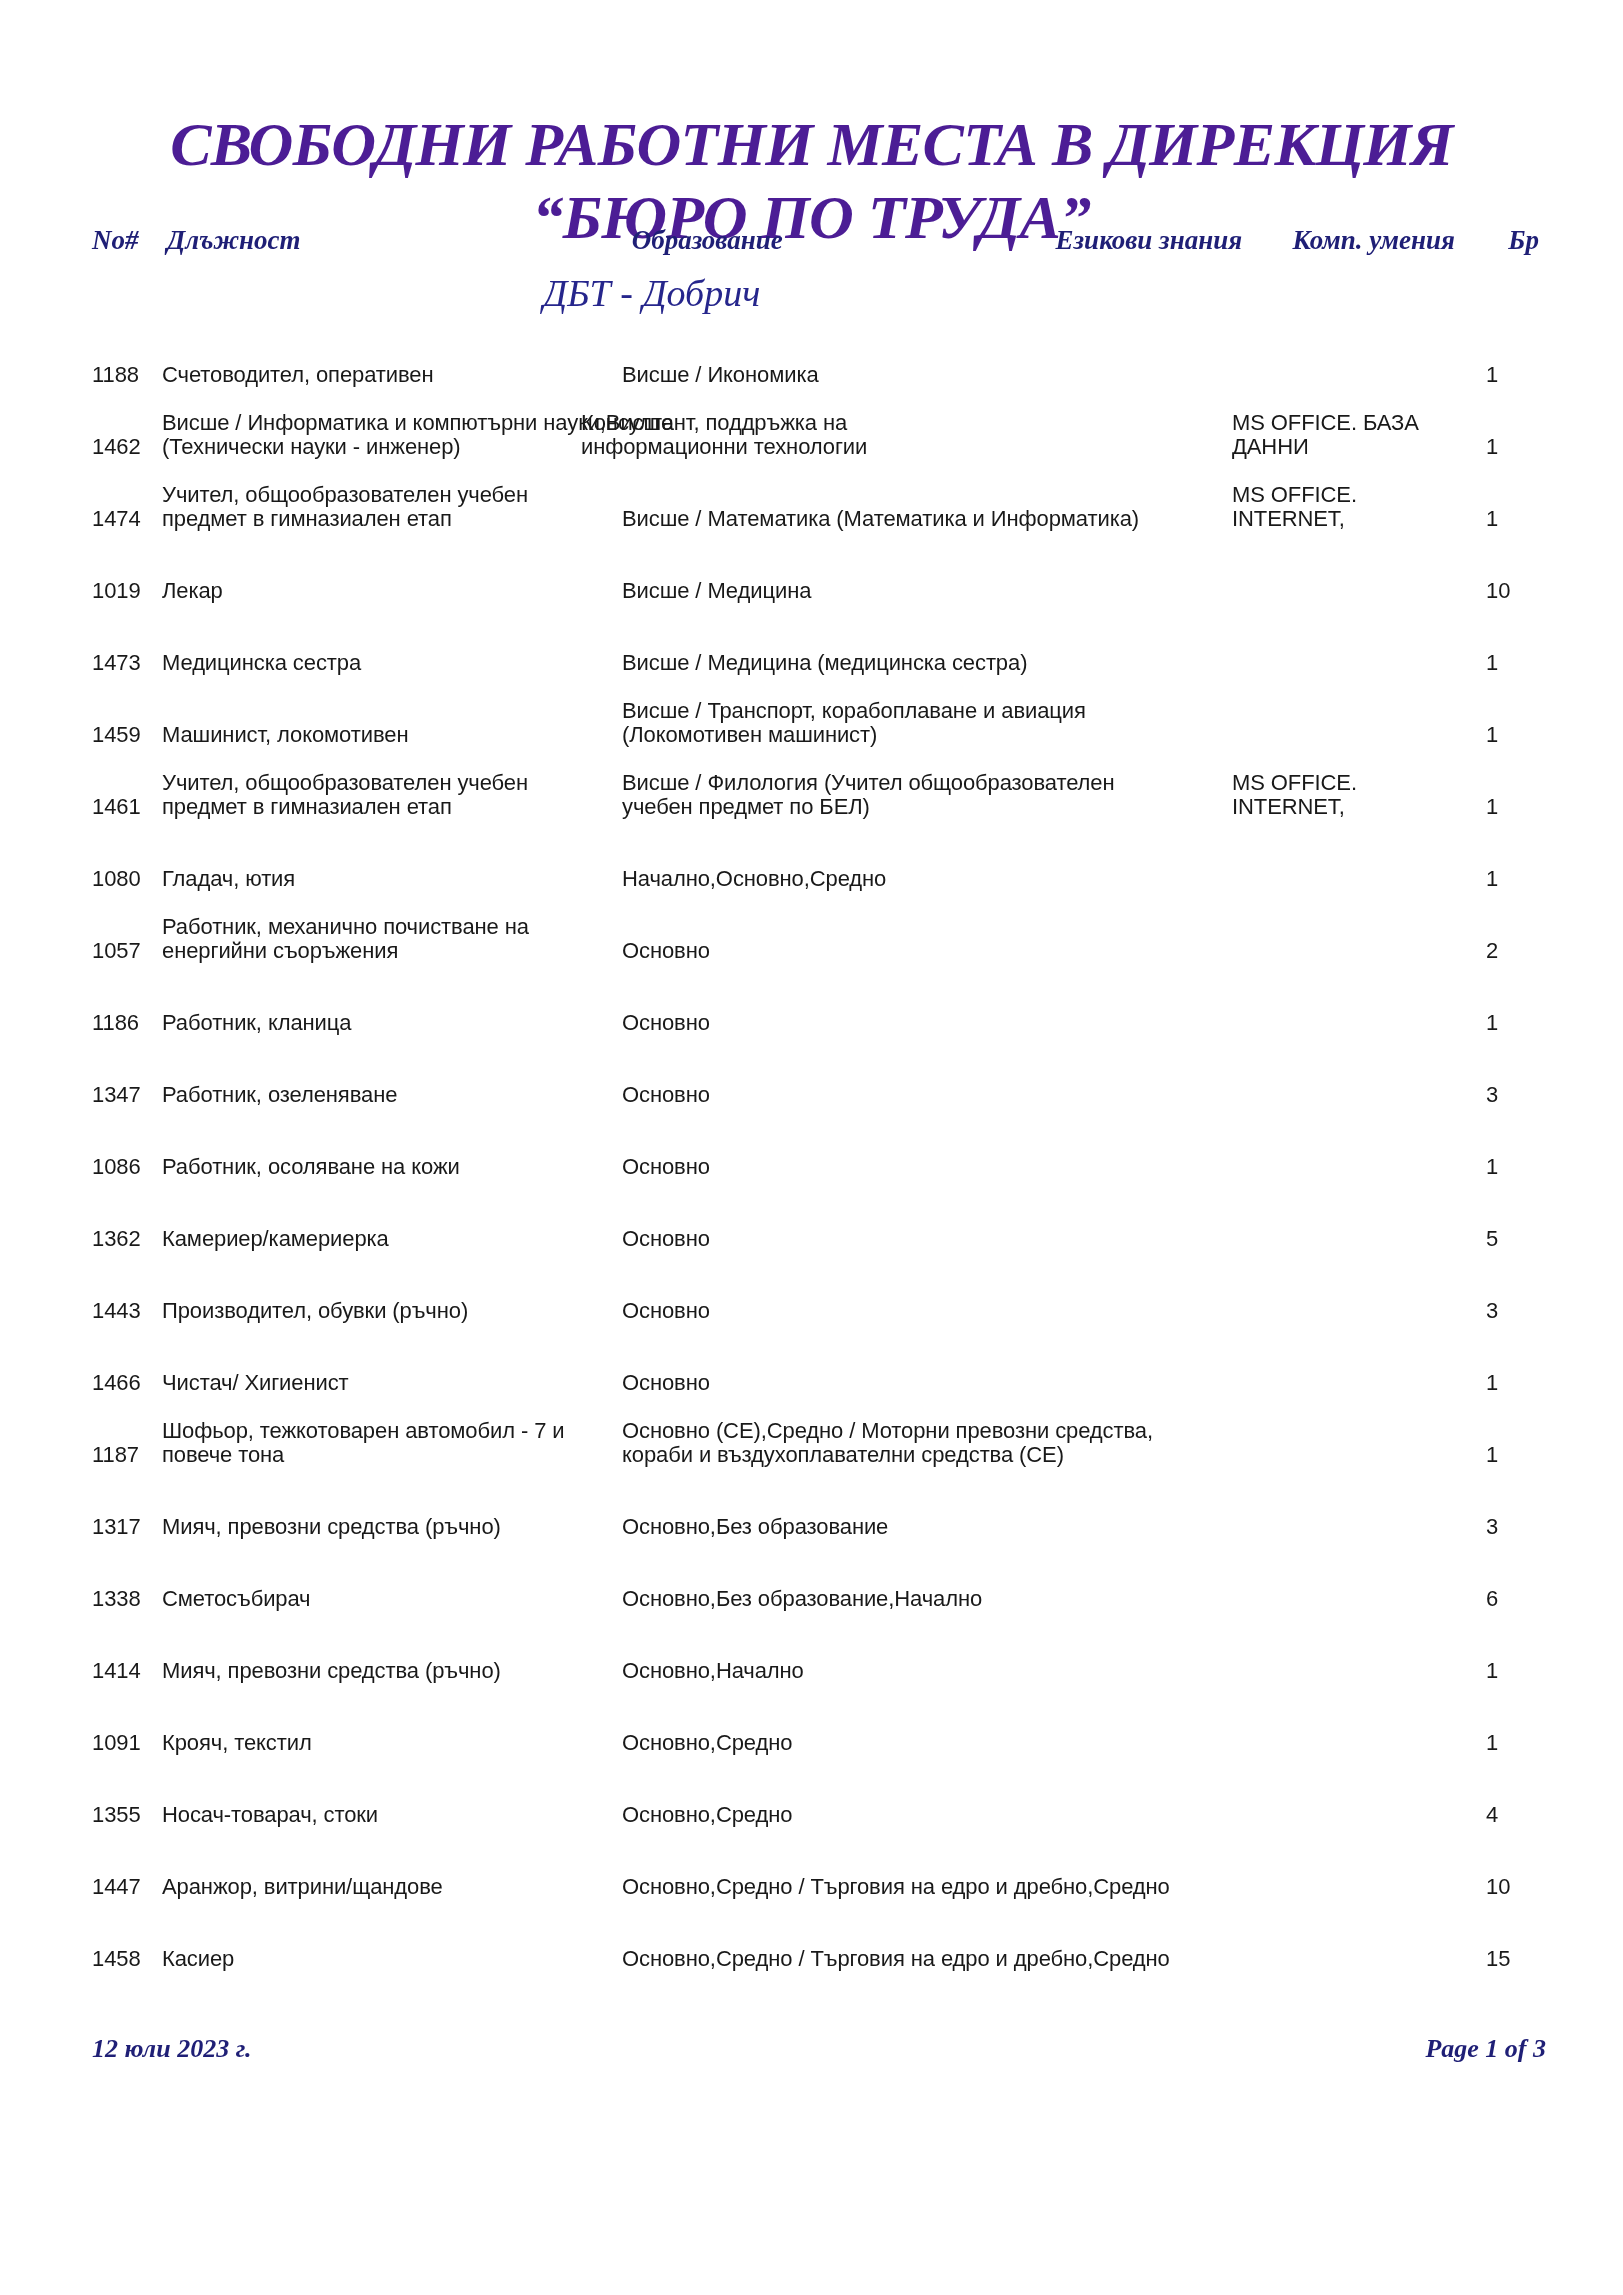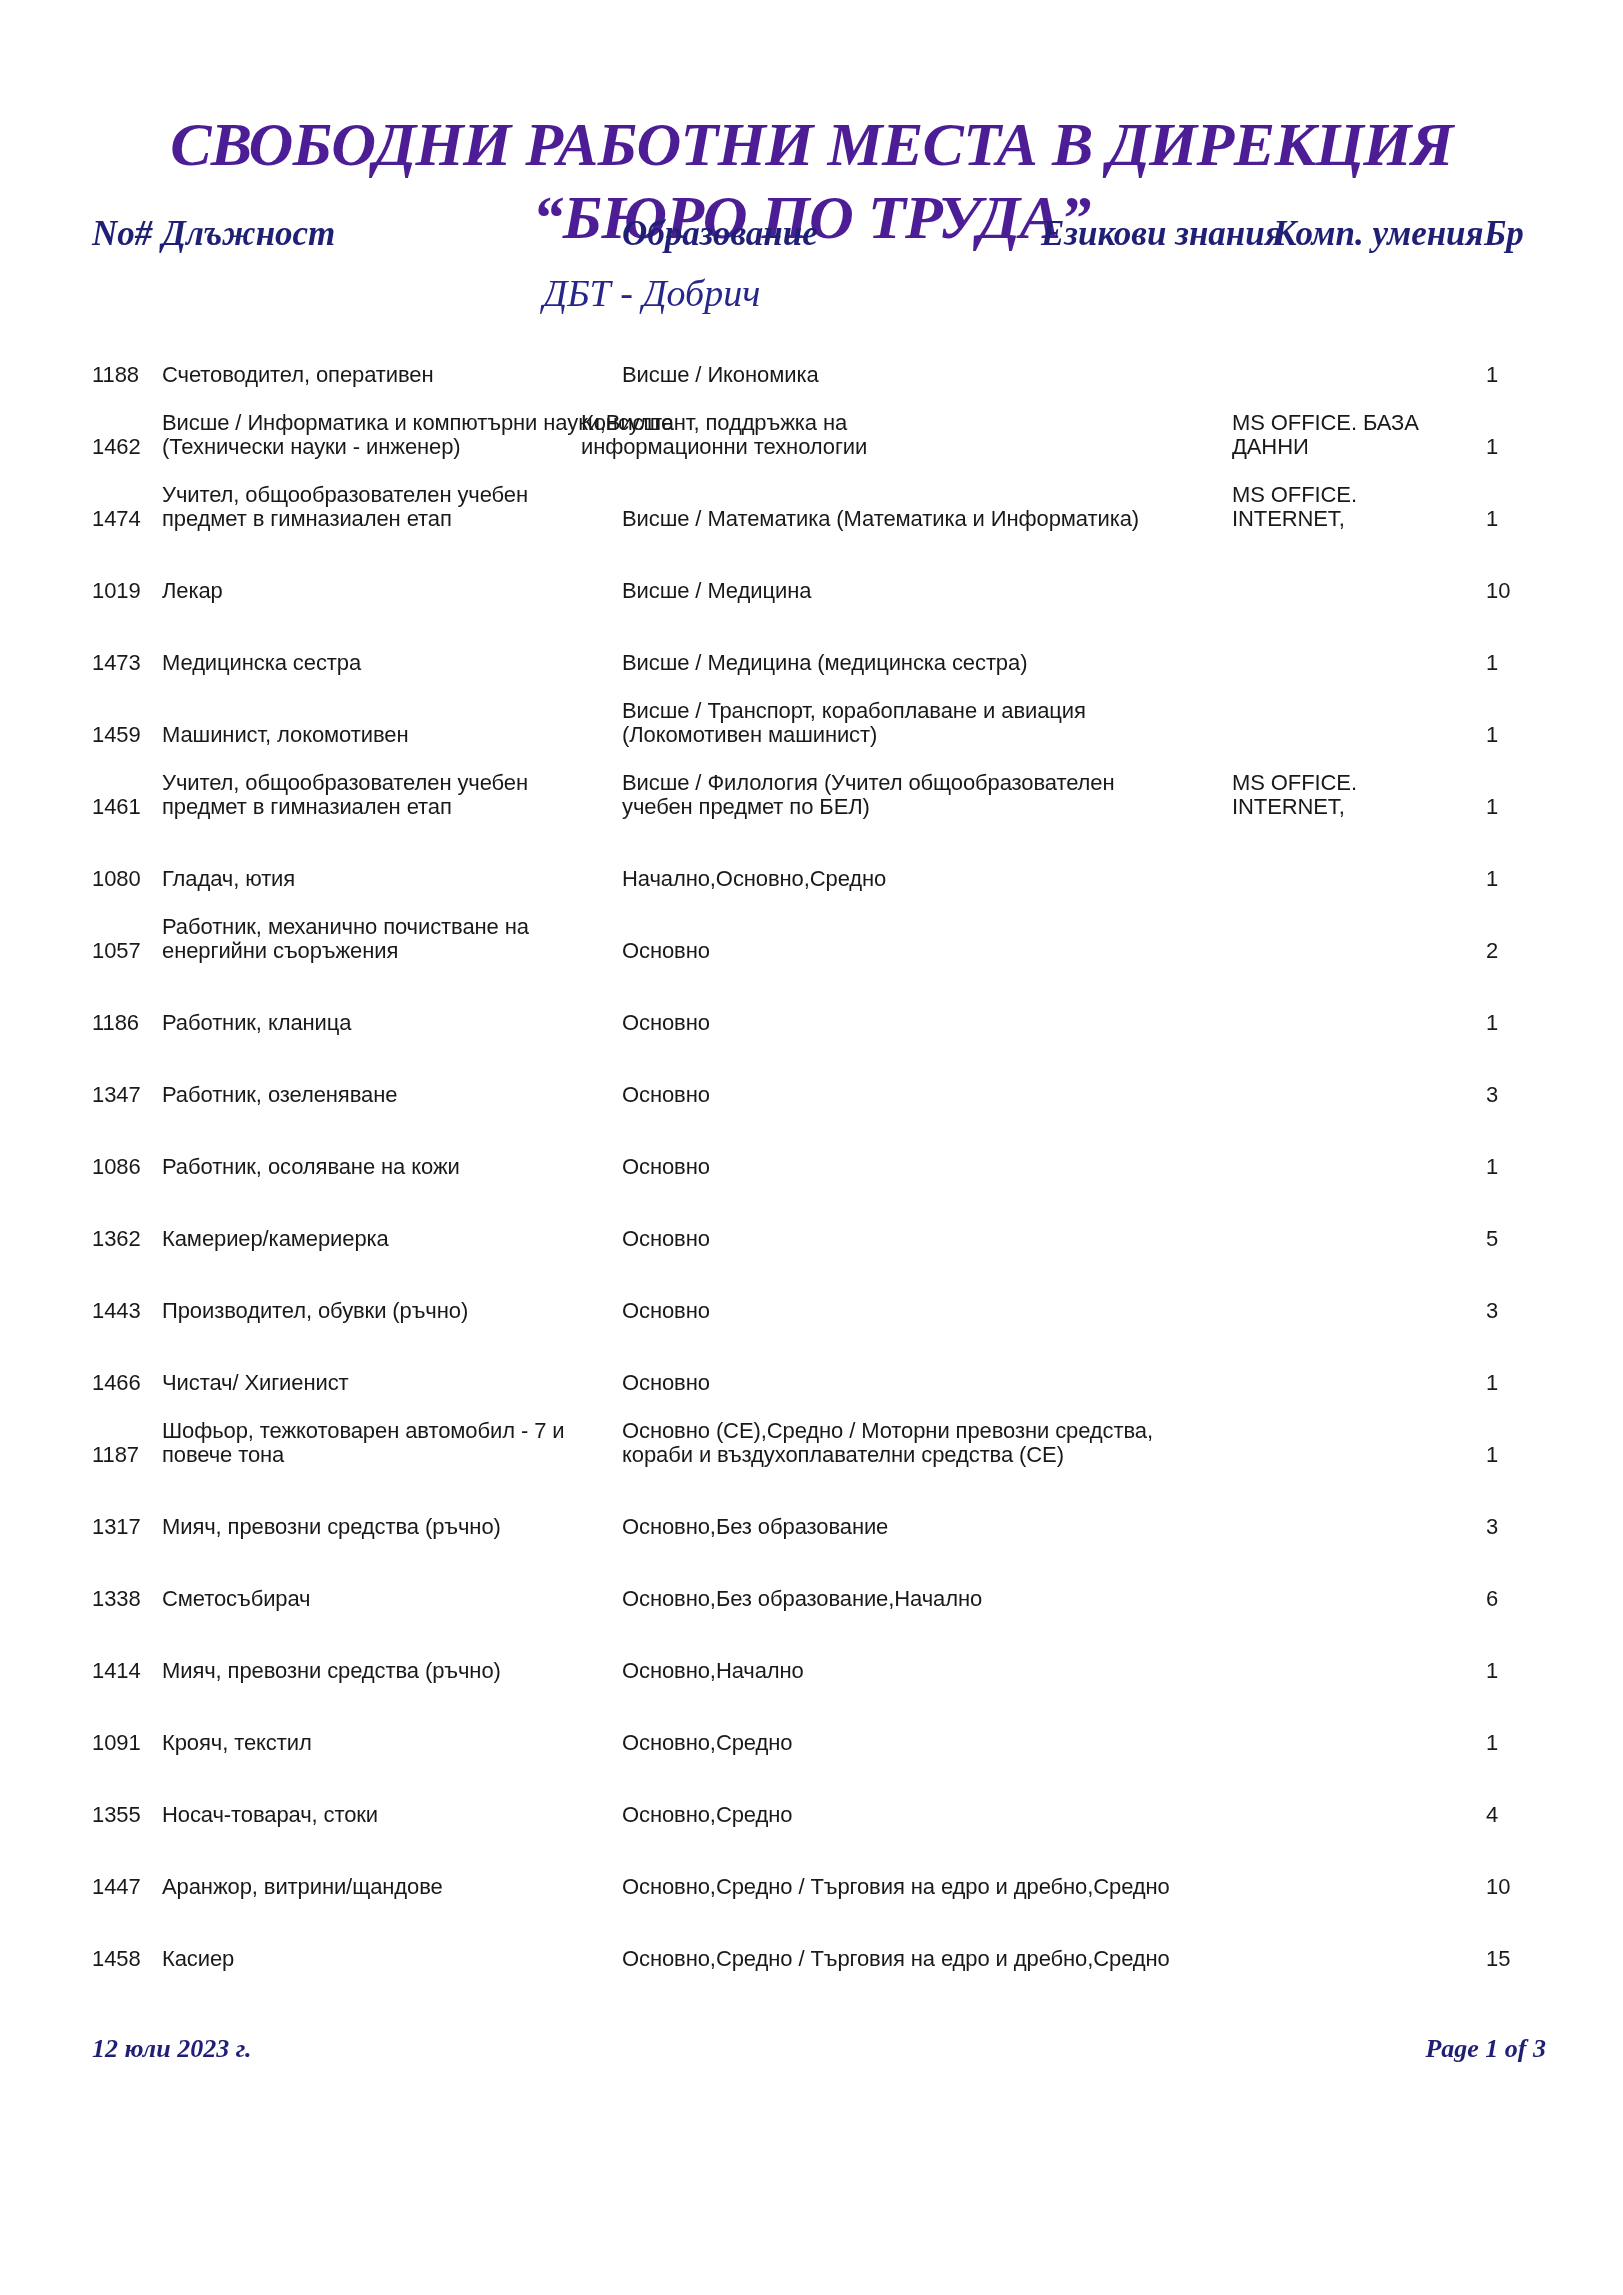--- a/index.html
+++ b/index.html
@@ -21,31 +21,32 @@
     font-style: italic;
     font-weight: bold;
     font-size: 62px;
     line-height: 73px;
     color: #4c1d95;
     letter-spacing: -0.7px;
     margin-top: 23px;
   }
   .table-head {
     position: absolute;
-    top: 218px;
+    top: 225px;
     left: 92px;
     width: 1447px;
     display: flex;
     font-family: "Liberation Serif", serif;
     font-style: italic;
     font-weight: bold;
-    font-size: 35px;
+    font-size: 27px;
     line-height: 31px;
     color: #1f1f76;
     white-space: pre;
+    justify-content: space-between;
   }
   .table-head .h-no   { width: 70px; flex: 0 0 auto; }
   .table-head .h-pos  { width: 460px; flex: 0 0 auto; }
   .table-head .h-edu  { width: 419px; flex: 0 0 auto; }
   .table-head .h-lang { width: 232px; flex: 0 0 auto; }
   .table-head .h-comp { width: 211px; flex: 0 0 auto; }
   .table-head .h-br   { flex: 0 0 auto; }
   .section-heading {
     position: absolute;
     top: 275px;

